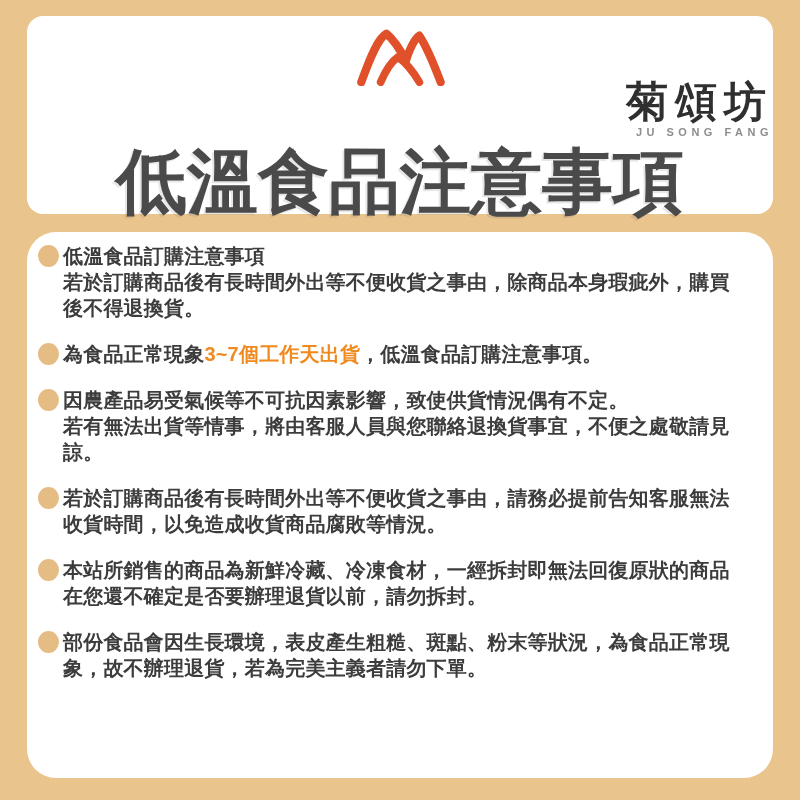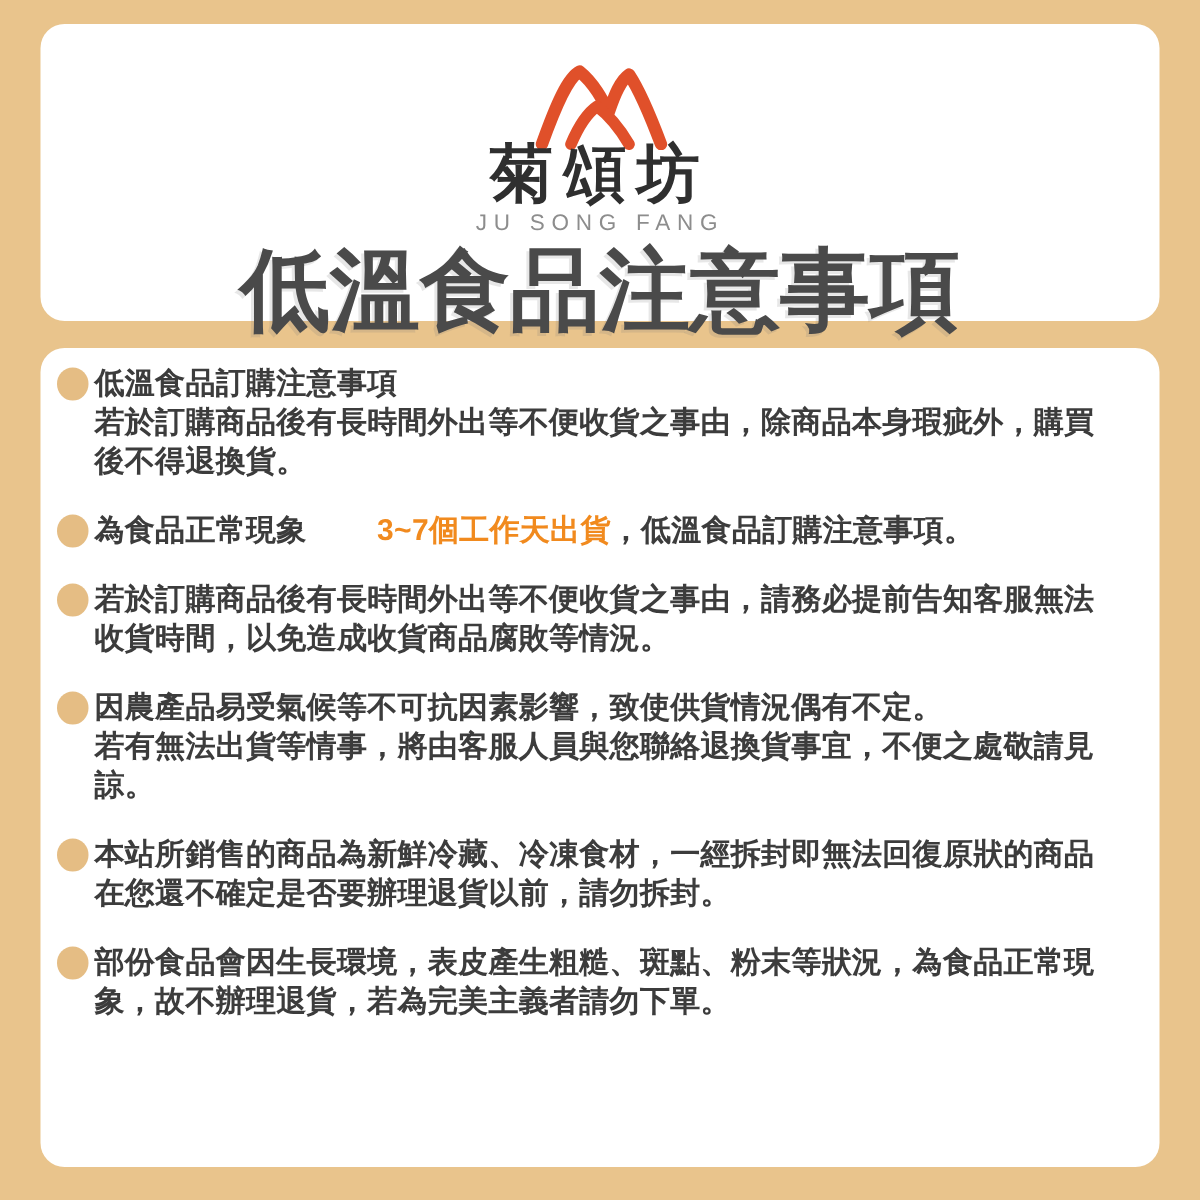--- a/index.html
+++ b/index.html
@@ -11,47 +11,47 @@
   body{
     background:var(--bg);
     font-family:"Liberation Sans","DejaVu Sans",sans-serif;
     overflow:hidden;
   }
   .page{width:800px;height:800px;position:relative;}
   .card{
     position:absolute;left:27px;width:746px;background:var(--card);border-radius:16px;
   }
   .header-card{top:16px;height:198px;text-align:center;}
-  .notice-card{top:232px;height:546px;padding:11px 30px 0 11px;}
-  .logo{padding-top:24px;line-height:1;}
+  .notice-card{top:232px;height:546px;padding:11px 30px 0 11px;border-radius:29px;}
+  .logo{padding-top:10px;line-height:1;text-align:right;}
   .logo svg{display:block;margin:0 auto;}
   .brand-name{
     font-size:42px;font-weight:bold;color:#2f2f2f;letter-spacing:7px;
     margin-top:-6px;line-height:1.05;
   }
   .brand-roman{
-    font-size:15px;font-weight:normal;color:var(--roman-gray);letter-spacing:4.5px;margin-top:3px;
+    font-size:11px;font-weight:bold;color:var(--roman-gray);letter-spacing:4.5px;margin-top:3px;
   }
   .poster-title{
-    font-size:60px;font-weight:900;color:var(--title);line-height:1;
+    font-size:71px;font-weight:900;color:var(--title);line-height:1;
     margin-top:8px;letter-spacing:0px;white-space:nowrap;
     text-shadow:-2px 2px 0 rgba(120,120,120,0.18);
   }
   .notice{
     display:flex;gap:4px;margin-bottom:20px;
   }
   .dot{
     width:21px;height:22px;border-radius:50%;background:var(--bullet);
     flex:0 0 21px;margin-top:2px;
   }
   .notice-text{
     font-size:20px;line-height:26px;color:var(--body-text);font-weight:600;
     letter-spacing:0.2px;width:684px;
   }
-  .hl{color:var(--accent-orange);margin-left:47px;}
+  .hl{color:var(--accent-orange);}
 </style>
 </head>
 <body>
 
 <div class="page">
 
   <div class="card header-card">
     <div class="logo">
       <svg width="104" height="60" viewBox="0 0 100 62">
         <path d="M10 58 C20 30 28 12 36 8 C46 16 52 28 56 36 C60 24 64 14 70 10 C78 22 86 42 92 58" fill="none" stroke="#e0502a" stroke-width="8.5" stroke-linecap="round" stroke-linejoin="round"></path>
@@ -76,29 +76,29 @@
     <div class="notice">
       <span class="dot"></span>
       <div class="notice-text">
         <div><span>為食品正常現象</span><span class="hl">3~7個工作天出貨</span><span>，低溫食品訂購注意事項。</span></div>
       </div>
     </div>
 
 
     <div class="notice">
       <span class="dot"></span>
-      <div class="notice-text">若於訂購商品後有長時間外出等不便收貨之事由，請務必提前告知客服無法收貨時間，以免造成收貨商品腐敗等情況。</div>
+      <div class="notice-text">
+        <div>因農產品易受氣候等不可抗因素影響，致使供貨情況偶有不定。</div>
+        <div>若有無法出貨等情事，將由客服人員與您聯絡退換貨事宜，不便之處敬請見諒。</div>
+      </div>
     </div>
 
     <div class="notice">
       <span class="dot"></span>
-      <div class="notice-text">
-        <div>因農產品易受氣候等不可抗因素影響，致使供貨情況偶有不定。</div>
-        <div>若有無法出貨等情事，將由客服人員與您聯絡退換貨事宜，不便之處敬請見諒。</div>
-      </div>
+      <div class="notice-text">若於訂購商品後有長時間外出等不便收貨之事由，請務必提前告知客服無法收貨時間，以免造成收貨商品腐敗等情況。</div>
     </div>
 
     <div class="notice">
       <span class="dot"></span>
       <div class="notice-text">本站所銷售的商品為新鮮冷藏、冷凍食材，一經拆封即無法回復原狀的商品在您還不確定是否要辦理退貨以前，請勿拆封。</div>
     </div>
 
     <div class="notice">
       <span class="dot"></span>
       <div class="notice-text">部份食品會因生長環境，表皮產生粗糙、斑點、粉末等狀況，為食品正常現象，故不辦理退貨，若為完美主義者請勿下單。</div>

